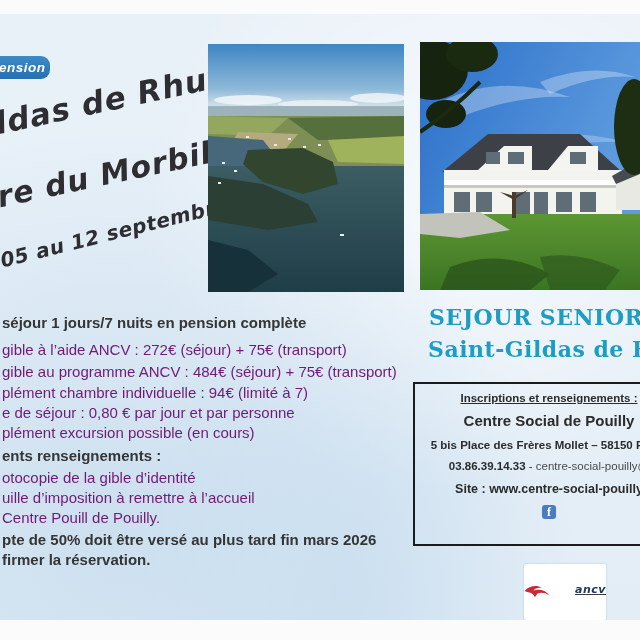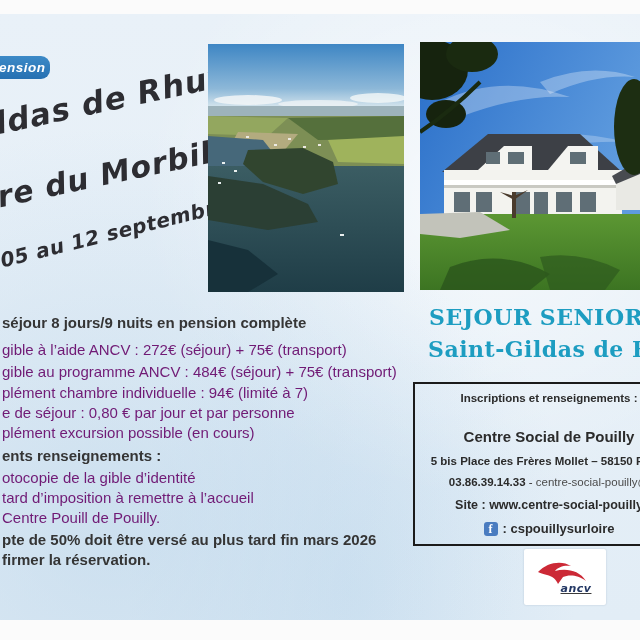--- a/index.html
+++ b/index.html
@@ -55,40 +55,40 @@
   .line { position:absolute; left:2px; font-size:15px; white-space:nowrap; color:#701a75; }
   .b { font-weight:bold; color:#353535; }
 
   
   .contact {
     position:absolute; left:413px; top:382px; width:272px; height:164px;
     border:2px solid #1b1b1b;
     display:flex; flex-direction:column; align-items:center;
     padding-top:8px; text-align:center; white-space:nowrap;
   }
-  .c-title { font-size:11.5px; font-weight:bold; color:#2b2b2b; }
-  .c-name  { font-size:15px;  font-weight:bold; margin-top:24px;  color:#2b2b2b; }
+  .c-title { font-size:11.5px; font-weight:bold; text-decoration:underline; color:#2b2b2b; }
+  .c-name  { font-size:15px;  font-weight:bold; margin-top:8px;  color:#2b2b2b; }
   .c-addr  { font-size:11.5px;font-weight:bold; margin-top:10px; color:#2b2b2b; }
   .c-phone { font-size:11.5px; margin-top:9px; color:#2b2b2b; }
   .c-phone .num { font-weight:bold; }
   .c-phone .mail { color:#4b4b4b; }
   .c-site  { font-size:12.5px; font-weight:bold; margin-top:10px; color:#2b2b2b; }
   .c-fb    { margin-top:9px; display:flex; align-items:center; gap:5px;
              font-size:13px; font-weight:bold; color:#2b2b2b; }
   .fb-icon {
     width:14px; height:14px; border-radius:3px; background:#4a7cc0;
     color:#fff; font-family:"Liberation Serif", serif; font-weight:bold;
     font-size:12px; line-height:14px; text-align:center; display:inline-block;
   }
 
   
   .ancv {
-    position:absolute; left:524px; top:549px; width:82px; height:56px;
+    position:absolute; left:524px; top:564px; width:82px; height:56px;
     background:#fff; border-radius:2px; box-shadow:0 0 2px rgba(120,140,160,.4);
-    display:flex; flex-direction:column; align-items:center; justify-content:center;text-decoration:underline;
+    display:flex; flex-direction:row; align-items:center; justify-content:center;text-decoration:underline;
   }
   .ancv-word {
     font-style:italic; font-weight:bold; font-size:11px; color:#233764;
     letter-spacing:.5px; margin-top:-6px; margin-left:22px;
     font-family:"DejaVu Sans", sans-serif;
   }
 
   .strip-top    { position:absolute; left:0; top:0;    width:640px; height:14px; background:#fbfbfb; }
   .strip-bottom { position:absolute; left:0; top:620px;width:640px; height:20px; background:#fbfbfb; }
 </style>
@@ -203,46 +203,45 @@
     <ellipse cx="52" cy="12" rx="26" ry="18" fill="#1a2a10"></ellipse>
     <ellipse cx="26" cy="72" rx="20" ry="14" fill="#16230e"></ellipse>
     <path d="M0 90 Q30 70 60 40" stroke="#1a2a10" stroke-width="4" fill="none"></path>
     <ellipse cx="214" cy="85" rx="20" ry="48" fill="#1d2e12"></ellipse>
   </svg>
 </div>
 
 <div class="headline headline1" style="color:#1d9dc1">SEJOUR SENIORS</div>
 <div class="headline headline2" style="color:#1d9dc1">Saint-Gildas de Rhu</div>
 
-<div class="line b" style="top:314px">séjour 8 jours/9 nuits en pension complète</div>
+<div class="line b" style="top:314px">séjour 1 jours/7 nuits en pension complète</div>
 <div class="line" style="top:341px">gible à l’aide ANCV : 272€ (séjour) + 75€ (transport)</div>
 <div class="line" style="top:363px">gible au programme ANCV : 484€ (séjour) + 75€ (transport)</div>
 <div class="line" style="top:384px">plément chambre individuelle : 94€ (limité à 7)</div>
 <div class="line" style="top:404px">e de séjour : 0,80 € par jour et par personne</div>
 <div class="line" style="top:424px">plément excursion possible (en cours)</div>
 
 <div class="line b" style="top:447px">ents renseignements :</div>
 <div class="line" style="top:469px">otocopie de la gible d’identité</div>
-<div class="line" style="top:489px">tard d’imposition à remettre à l’accueil</div>
+<div class="line" style="top:489px">uille d’imposition à remettre à l’accueil</div>
 <div class="line" style="top:509px">Centre Pouill de Pouilly.</div>
 
 <div class="line b" style="top:531px">pte de 50% doit être versé au plus tard fin mars 2026</div>
 <div class="line b" style="top:551px">firmer la réservation.</div>
 
 <div class="contact">
   <div class="c-title">Inscriptions et renseignements :</div>
   <div class="c-name">Centre Social de Pouilly</div>
   <div class="c-addr">5 bis Place des Frères Mollet – 58150 Pouill</div>
   <div class="c-phone">
     <span class="num">03.86.39.14.33</span><span> - </span><span class="mail">centre-social-pouilly@</span>
   </div>
   <div class="c-site">Site : www.centre-social-pouilly</div>
   <div class="c-fb">
     <span class="fb-icon">f</span>
-    <span>: cspouillysurloire</span>
   </div>
 </div>
 
 <div class="ancv">
   <svg width="56" height="28" viewBox="0 0 56 28">
     <path d="M1 12 C10 2, 25 0, 34 6 C27 5, 21 7, 18 11 C29 8, 42 10, 49 21 C40 14, 31 15, 26 17 L21 24 C19 19, 15 16, 10 15 C6 14, 3 13, 1 12 Z" fill="#cc2936"></path>
   </svg>
   <div class="ancv-word">ancv</div>
 </div>
 

